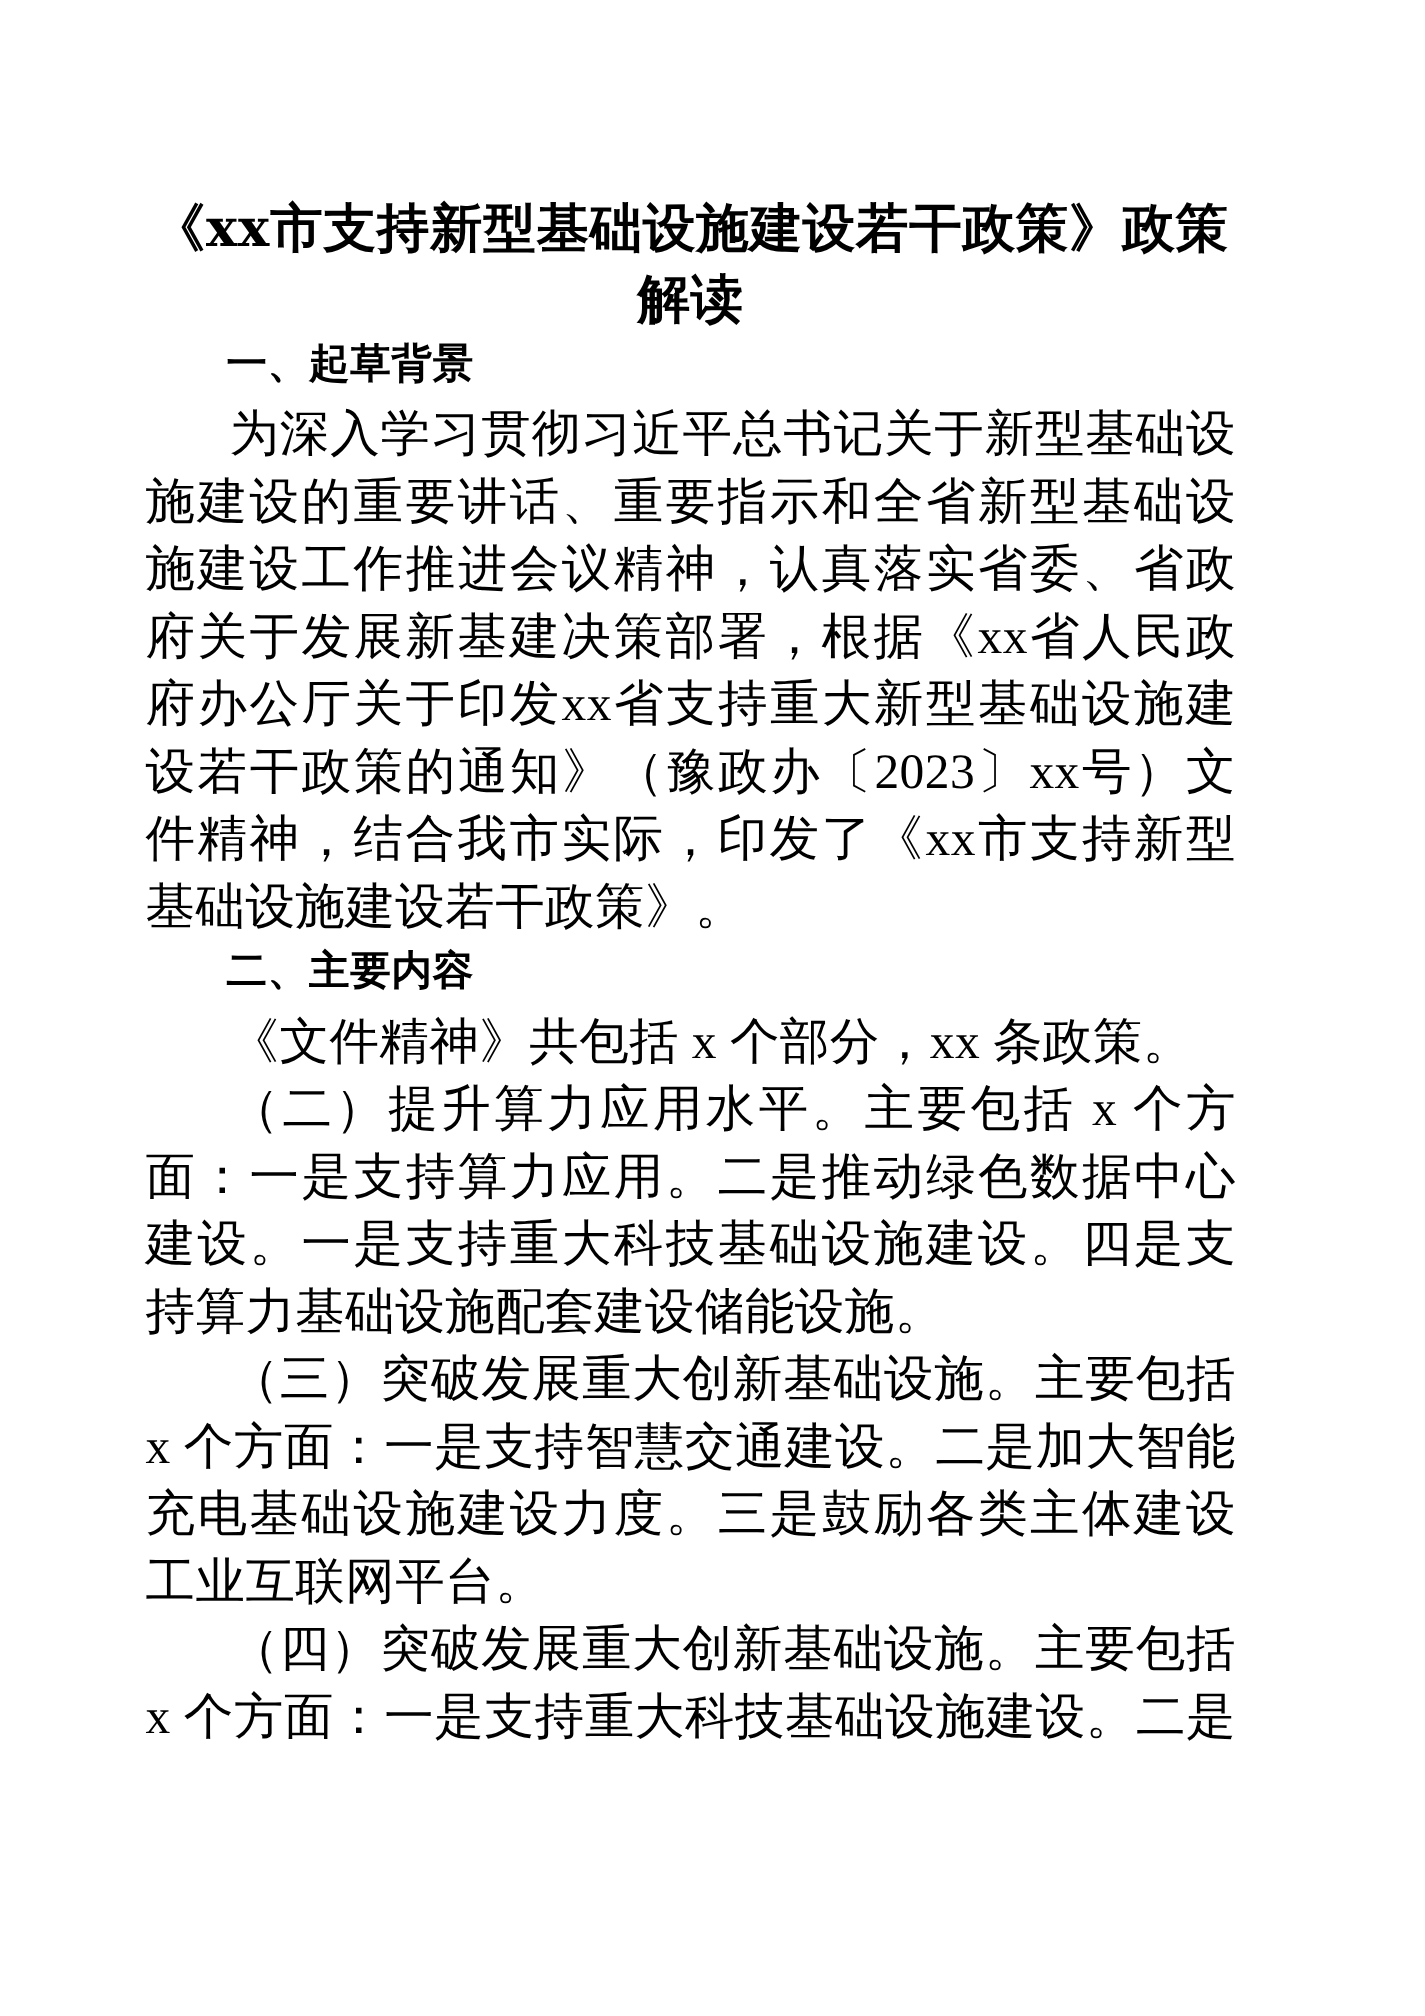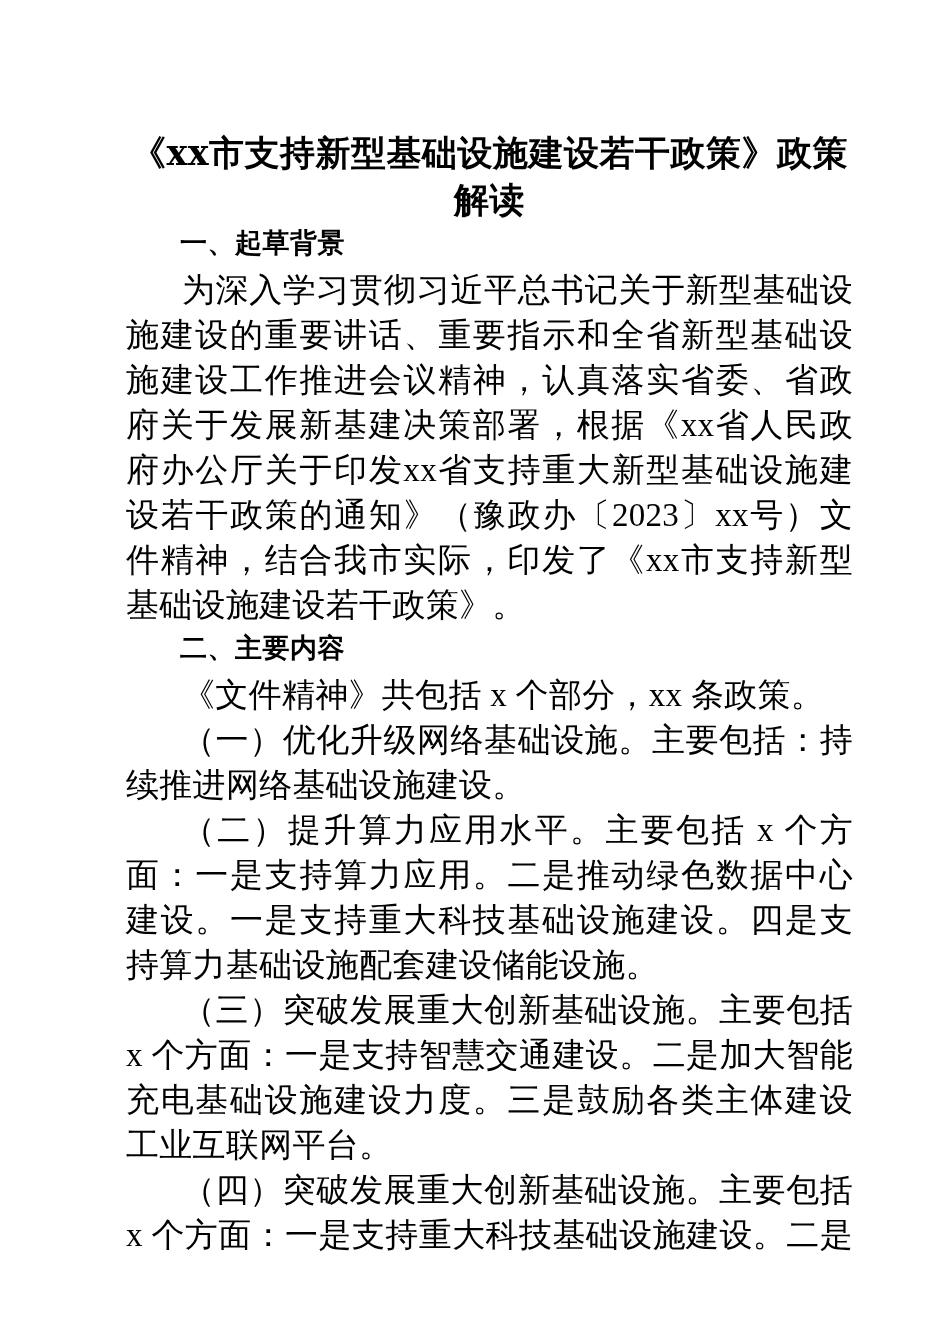--- a/index.html
+++ b/index.html
@@ -14,21 +14,21 @@
   .page {
     position: relative;
     width: 950px;
     height: 1344px;
     background: #ffffff;
     overflow: hidden;
     box-sizing: border-box;
   }
   .content {
     position: absolute;
-    left: 126px;
+    left: 97px;
     top: 0;
     width: 727px;
   }
   
   .doc-title {
     font-family: "DejaVu Serif", "Liberation Serif", serif;
     font-weight: bold;
     font-size: 35px;
     line-height: 47px;
     text-align: center;
@@ -84,21 +84,20 @@
 
 
     <h2 class="section-heading">一、起草背景</h2>
 
     <p class="body-para">为深入学习贯彻习近平总书记关于新型基础设施建设的重要讲话、重要指示和全省新型基础设施建设工作推进会议精神，认真落实省委、省政府关于发展新基建决策部署，根据《xx省人民政府办公厅关于印发xx省支持重大新型基础设施建设若干政策的通知》（豫政办〔2023〕xx号）文件精神，结合我市实际，印发了《xx市支持新型基础设施建设若干政策》。</p>
 
     <h2 class="section-heading">二、主要内容</h2>
 
     <p class="body-para">《文件精神》共包括 x 个部分，xx 条政策。</p>
 
-    <p class="body-para">（一）优化升级网络基础设施。主要包括：持续推进网络基础设施建设。</p>
 
     <p class="body-para">（二）提升算力应用水平。主要包括 x 个方面：一是支持算力应用。二是推动绿色数据中心建设。一是支持重大科技基础设施建设。四是支持算力基础设施配套建设储能设施。</p>
 
     <p class="body-para">（三）突破发展重大创新基础设施。主要包括 x 个方面：一是支持智慧交通建设。二是加大智能充电基础设施建设力度。三是鼓励各类主体建设工业互联网平台。</p>
 
     <p class="body-para last-clipped">（四）突破发展重大创新基础设施。主要包括 x 个方面：一是支持重大科技基础设施建设。二是加强重大科技基础设施</p>
 
   </div>
 </div>
 

